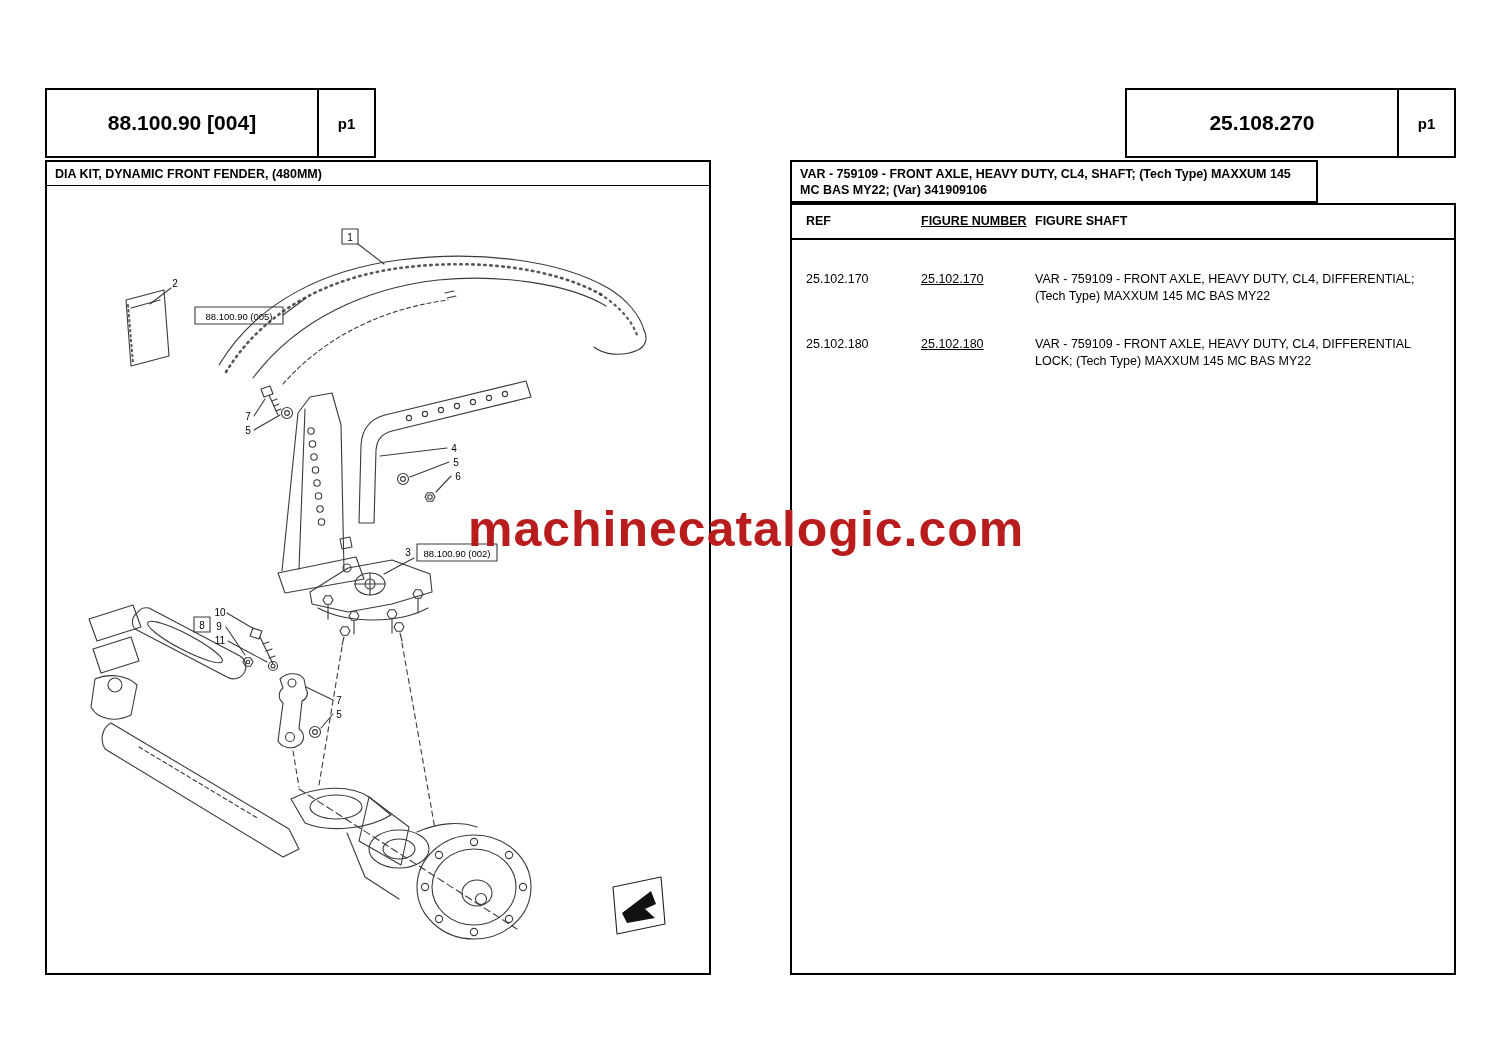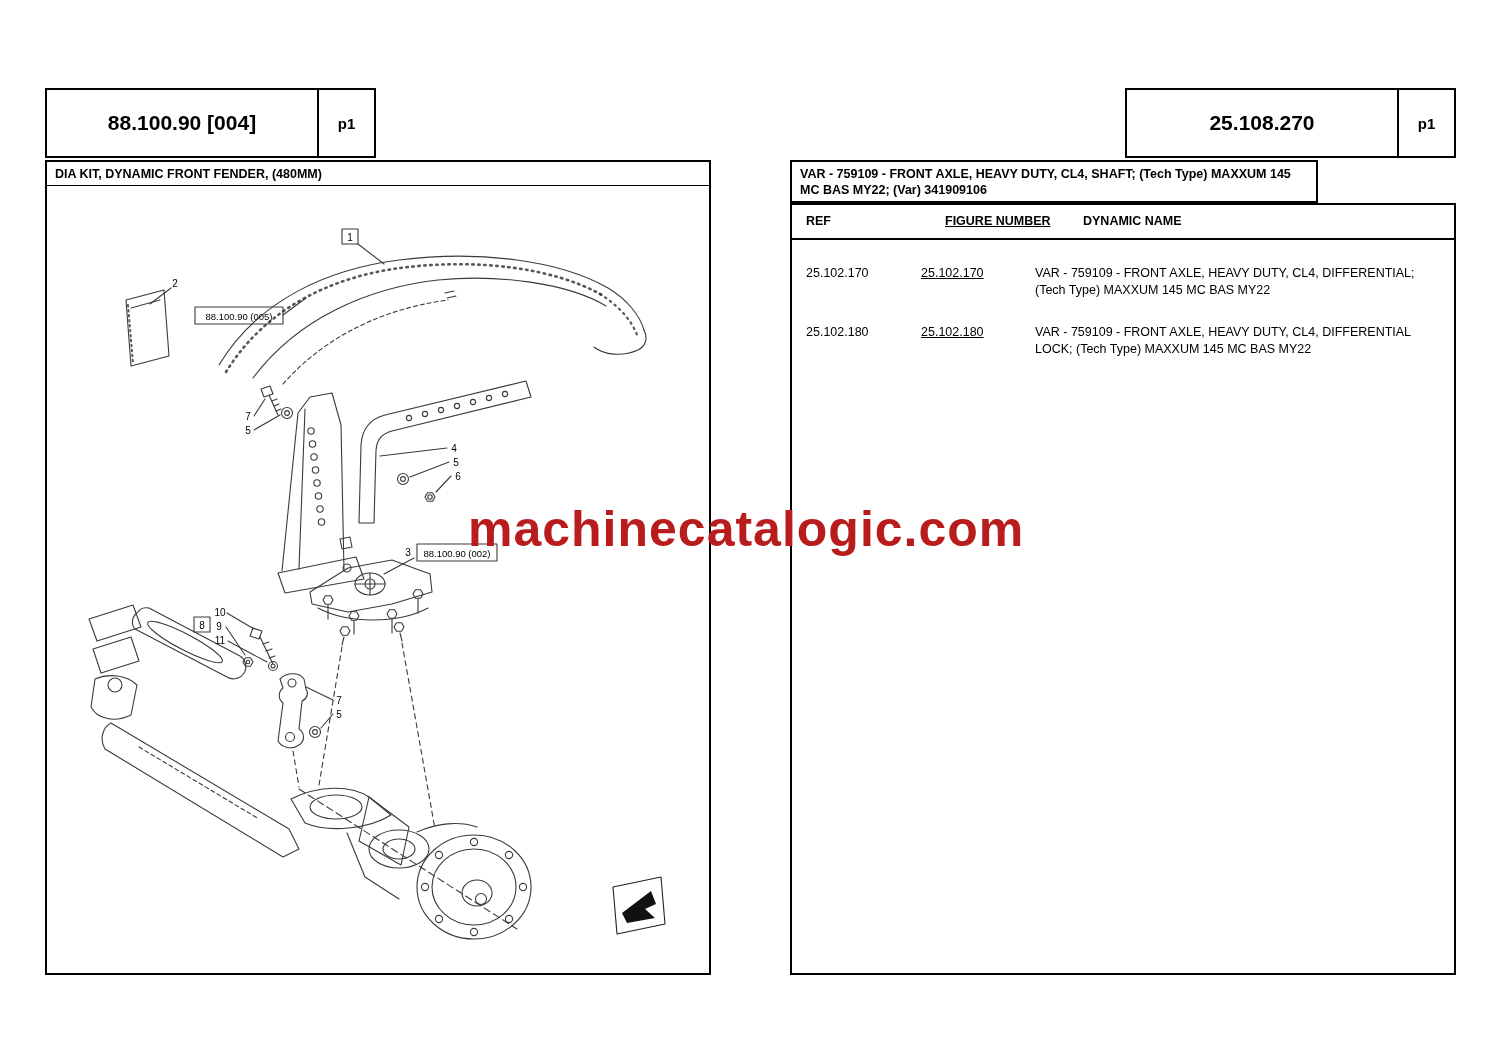--- a/index.html
+++ b/index.html
@@ -41,23 +41,23 @@
   }
   .diagram-box svg { display:block; width:100%; height:100%; }
   .svg-callout { font-family:"Liberation Sans", sans-serif; font-size:10px; fill:#000; }
   .svg-reflabel { font-family:"Liberation Sans", sans-serif; font-size:9.5px; fill:#000; }
 
   
   .table-box {
     position:absolute; left:790px; top:203px; width:666px; height:772px;
     border:2px solid #000; background:#fff; padding:9px 12px 0 14px;
   }
-  .t-head { display:flex; font-weight:bold; font-size:12.5px; line-height:15px; padding-bottom:9px;gap:24px; }
+  .t-head { display:flex; font-weight:bold; font-size:12.5px; line-height:15px; padding-bottom:9px; }
   .head-rule { border-bottom:2px solid #000; margin:0 -12px 0 -14px; }
-  .t-row { display:flex; font-size:12.5px; line-height:17px; padding-top:25px; }
+  .t-row { display:flex; font-size:12.5px; line-height:17px; padding-top:3px;margin-top:28px; }
   .col-ref  { width:115px; flex:none; }
   .col-fig  { width:114px; flex:none;text-decoration:underline; }
   .col-name { flex:1; max-width:398px; }
 
   
   .watermark {
     position:absolute; left:468px; top:500px; z-index:5;
     font-size:50px; font-weight:bold; letter-spacing:1px;
     color:#d6a51c; pointer-events:none; white-space:nowrap;
   }
@@ -253,21 +253,21 @@
     <div class="num">25.108.270</div>
     <div class="ptab">p1</div>
   </div>
 
   <div class="title-bar right-title">VAR - 759109 - FRONT AXLE, HEAVY DUTY, CL4, SHAFT; (Tech Type) MAXXUM 145 MC BAS MY22; (Var) 341909106</div>
 
   <div class="table-box">
     <div class="t-head">
       <div class="col-ref">REF</div>
       <div class="col-fig">FIGURE NUMBER</div>
-      <div class="col-name">DYNAMIC NAME</div>
+      <div class="col-name">FIGURE SHAFT</div>
     </div>
     <div class="head-rule"></div>
 
     <div class="t-row">
       <div class="col-ref">25.102.170</div>
       <div class="col-fig">25.102.170</div>
       <div class="col-name">VAR - 759109 - FRONT AXLE, HEAVY DUTY, CL4, DIFFERENTIAL; (Tech Type) MAXXUM 145 MC BAS MY22</div>
     </div>
 
     <div class="t-row">

